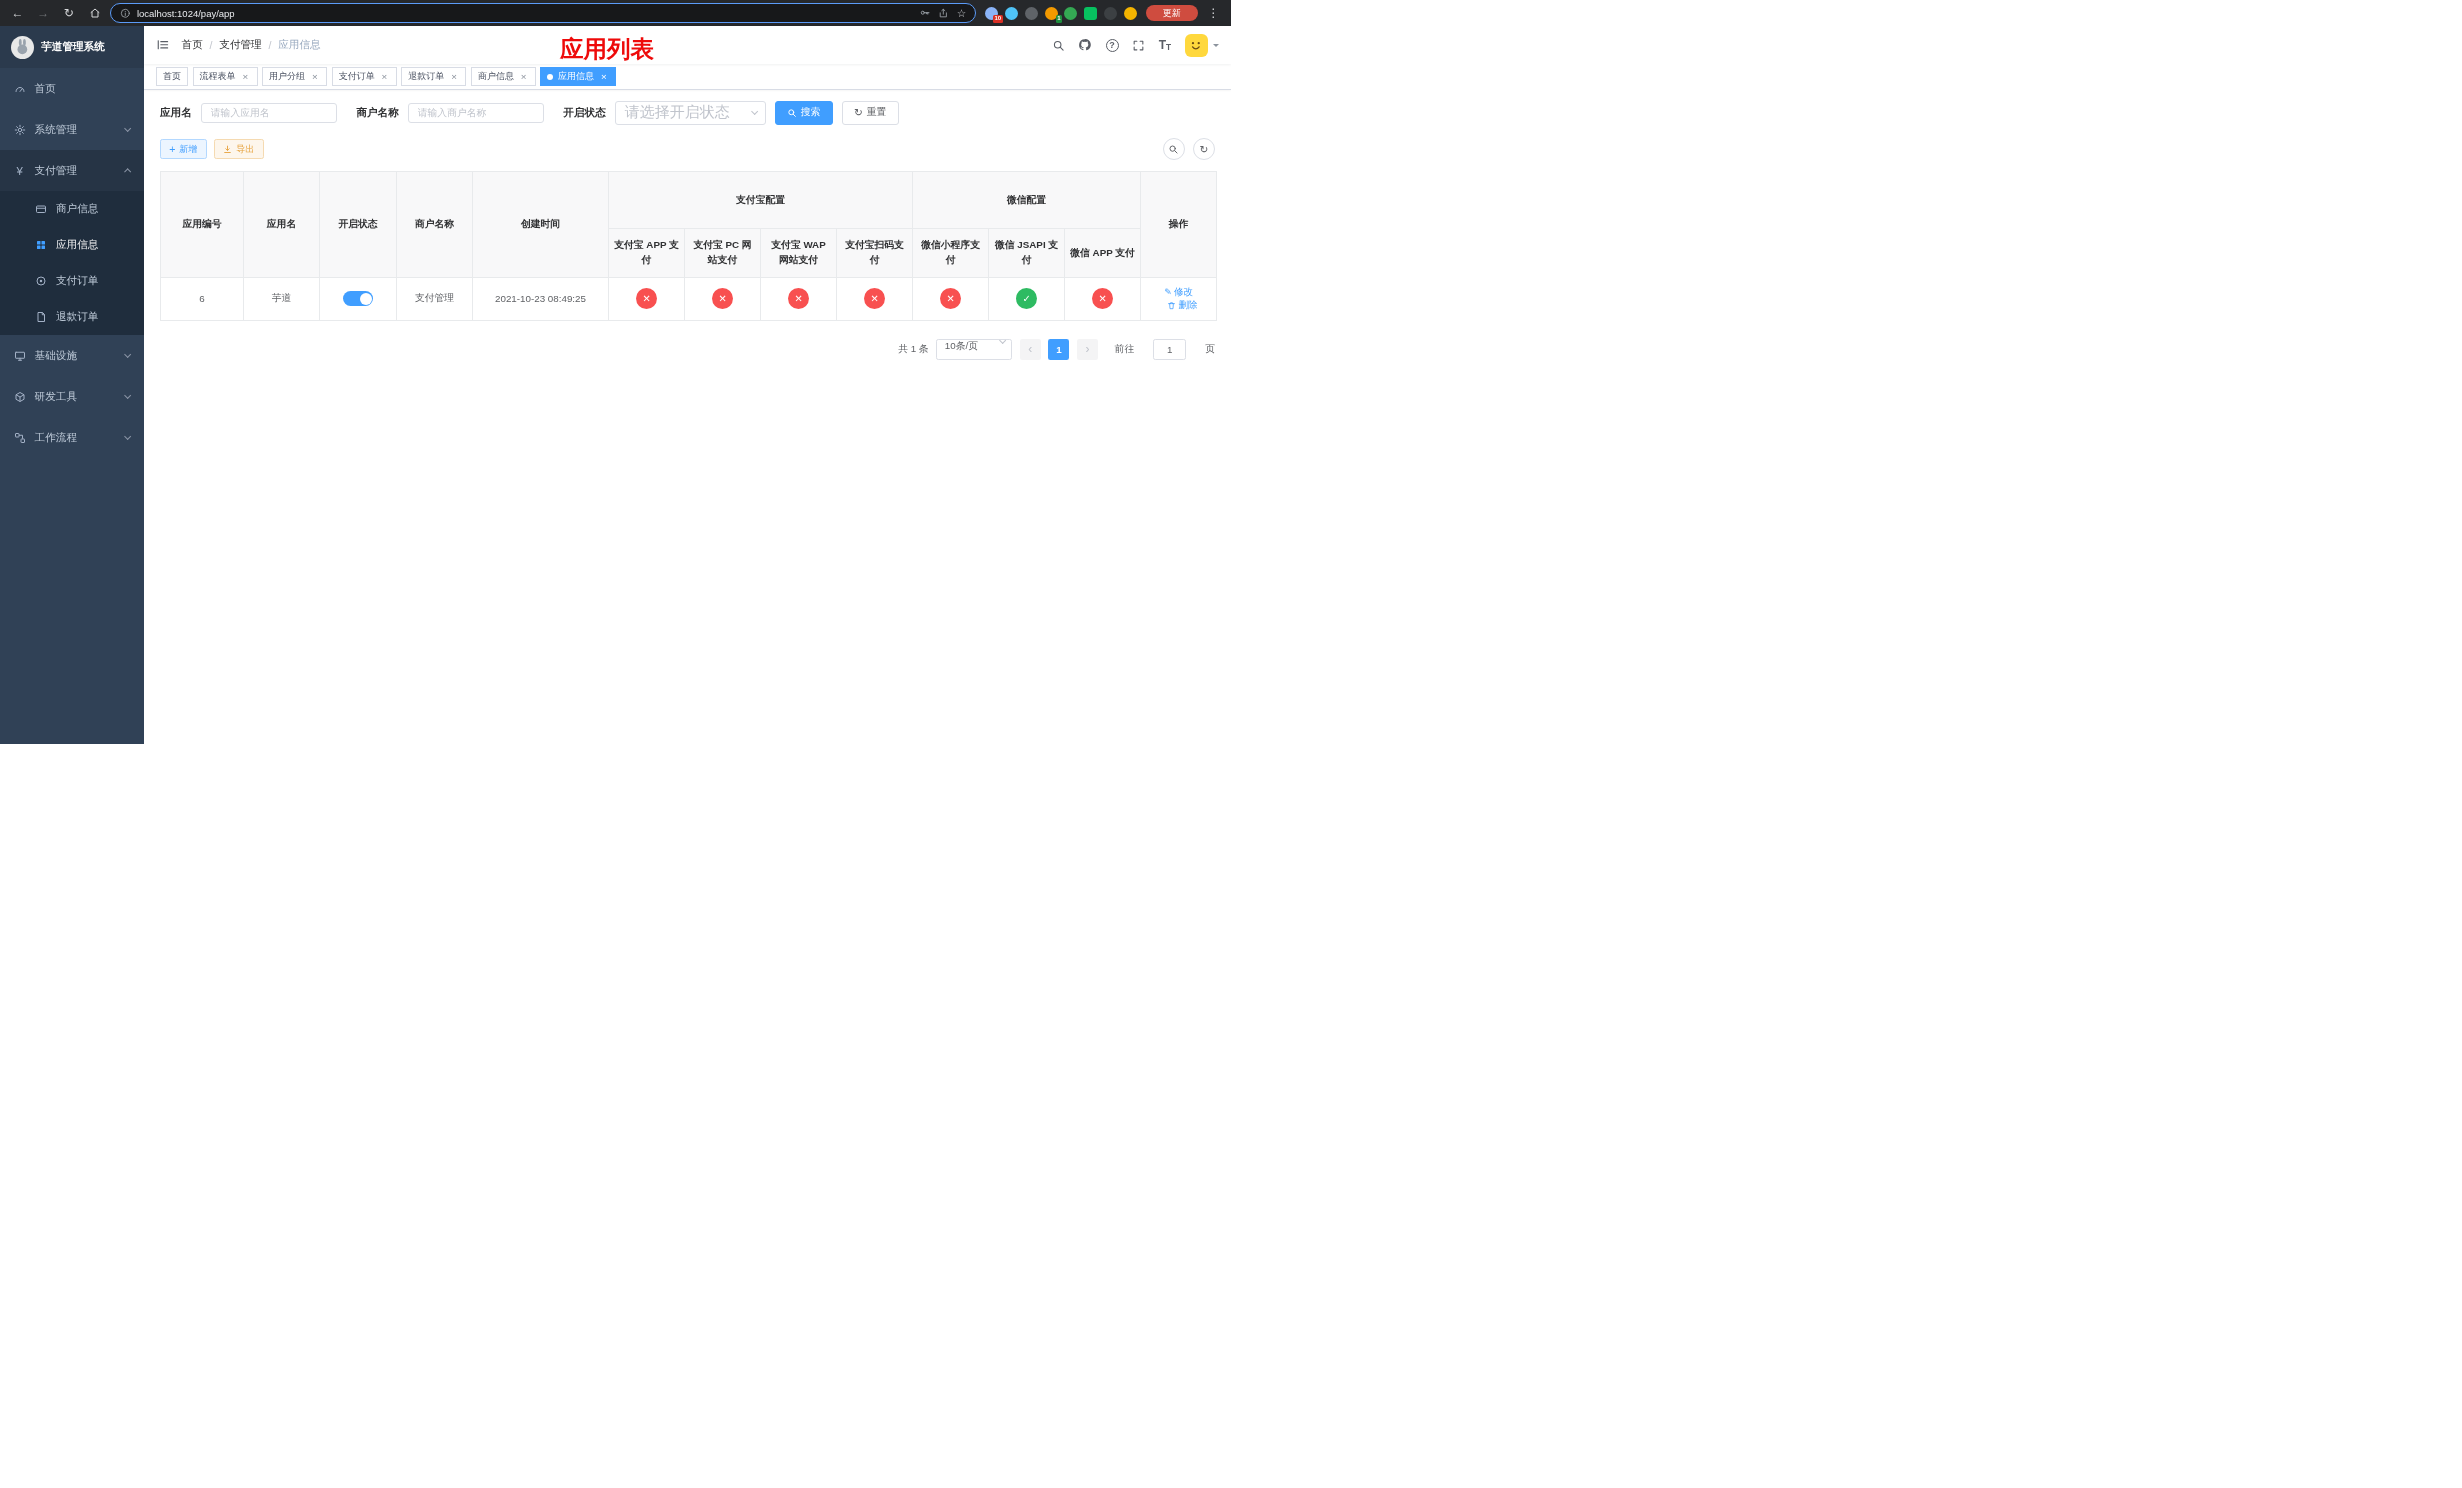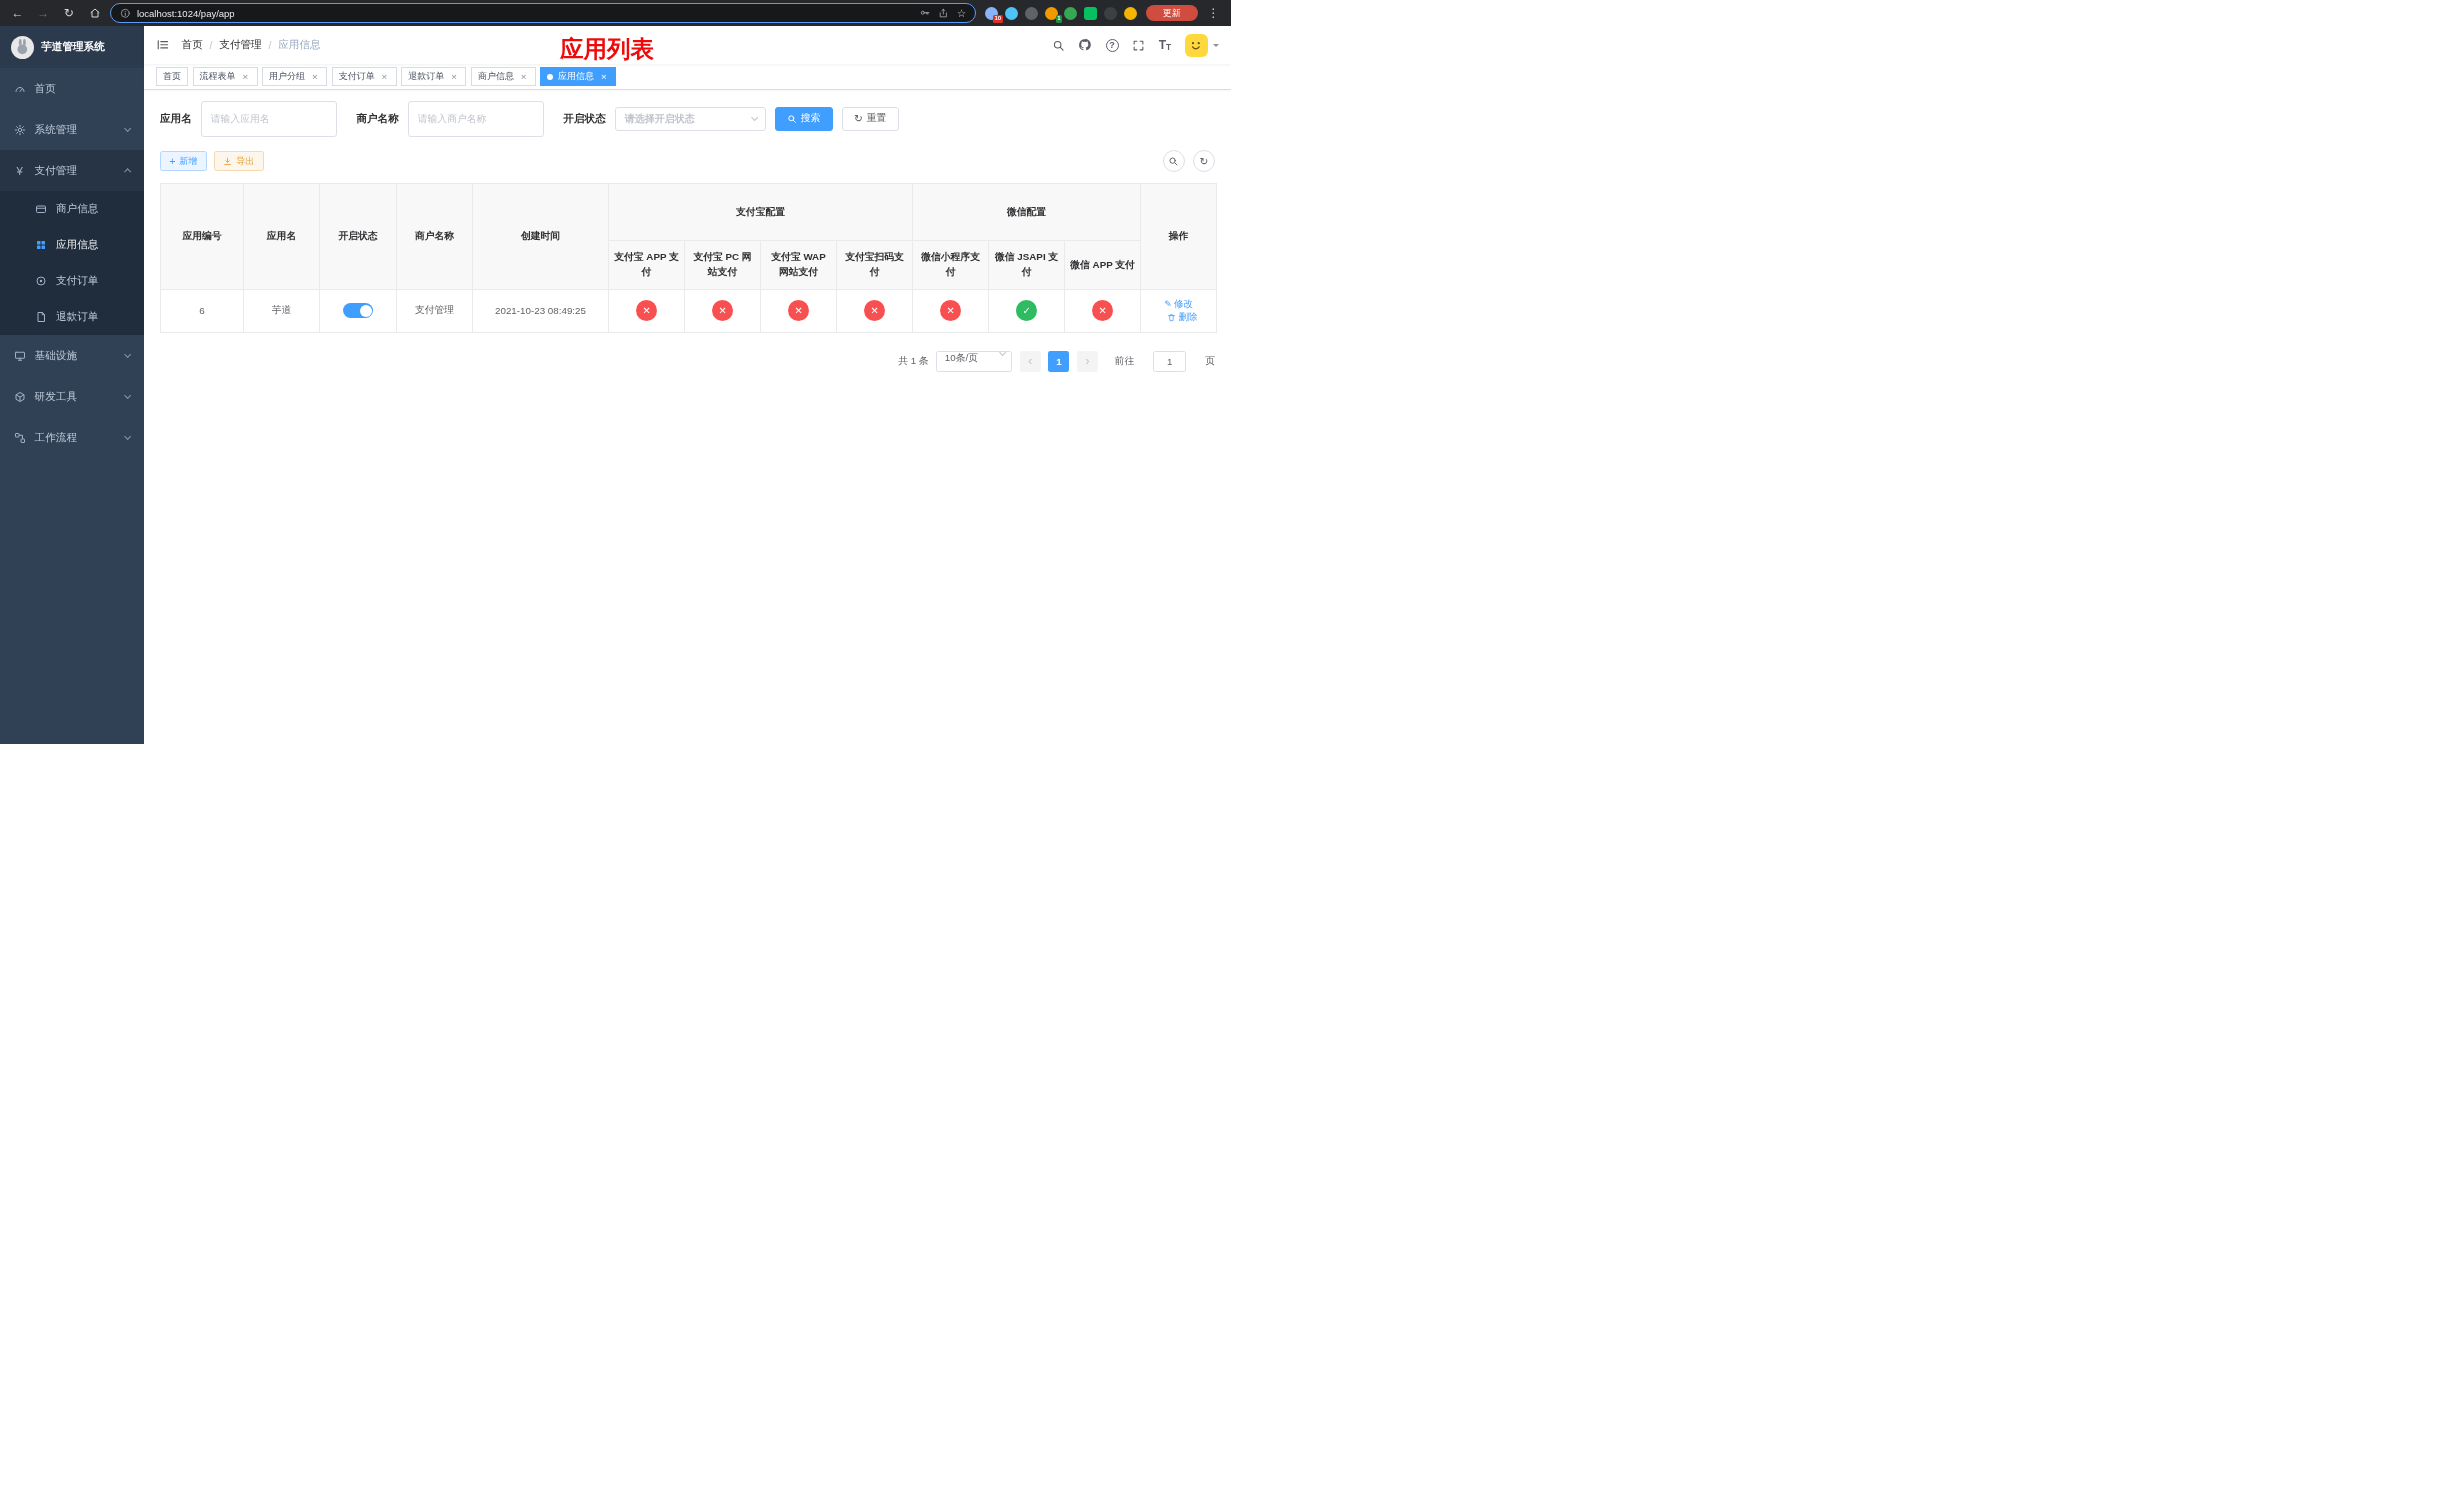--- a/index.html
+++ b/index.html
@@ -80,26 +80,26 @@
     display:flex; align-items:center; justify-content:center; }
   .tag.active { background:#409eff; border-color:#409eff; color:#fff; }
   .tag.active .tag-close { color:#fff; }
   .tag-dot { width:6px; height:6px; border-radius:50%; background:#fff; }
 
   .content { flex:1; padding:10.6px 16px; overflow:hidden; }
 
   
   .filter-form { display:flex; align-items:center; flex-wrap:nowrap; gap:9px; }
   .f-label { font-size:10.6px; font-weight:700; color:#303133; white-space:nowrap; }
-  .el-input { width:136px; height:36px; border:0.8px solid #dcdfe6; border-radius:3px; padding:0 9px;
+  .el-input { width:136px; height:20px; border:0.8px solid #dcdfe6; border-radius:3px; padding:0 9px;
     font-size:9.8px; color:#606266; outline:none; font-family:inherit; }
   .el-input::placeholder { color:#c0c4cc; }
   .el-select { width:151px; height:24px; border:0.8px solid #dcdfe6; border-radius:3px; padding:0 7.6px 0 9px;
     display:flex; align-items:center; justify-content:space-between; cursor:pointer; background:#fff; }
-  .sel-placeholder { font-size:10px; color:#c0c4cc;font-weight:bold; }
+  .sel-placeholder { font-size:15px; color:#c0c4cc; }
   .sel-chev { width:5.3px; height:5.3px; border-right:1.1px solid #c0c4cc; border-bottom:1.1px solid #c0c4cc;
     transform:rotate(45deg); margin-top:-2.3px; }
   .gap-lg { margin-left:10.6px; }
 
   .btn { display:inline-flex; align-items:center; gap:3.8px; border-radius:3px; cursor:pointer;
     font-size:9.8px; font-family:inherit; border:0.8px solid transparent; }
   .btn.primary { background:#409eff; border-color:#409eff; color:#fff; height:24px; padding:0 11.4px; }
   .btn.default { background:#fff; border-color:#dcdfe6; color:#606266; height:24px; padding:0 11.4px; }
   .btn .ric { font-size:10.6px; line-height:1; }
 

